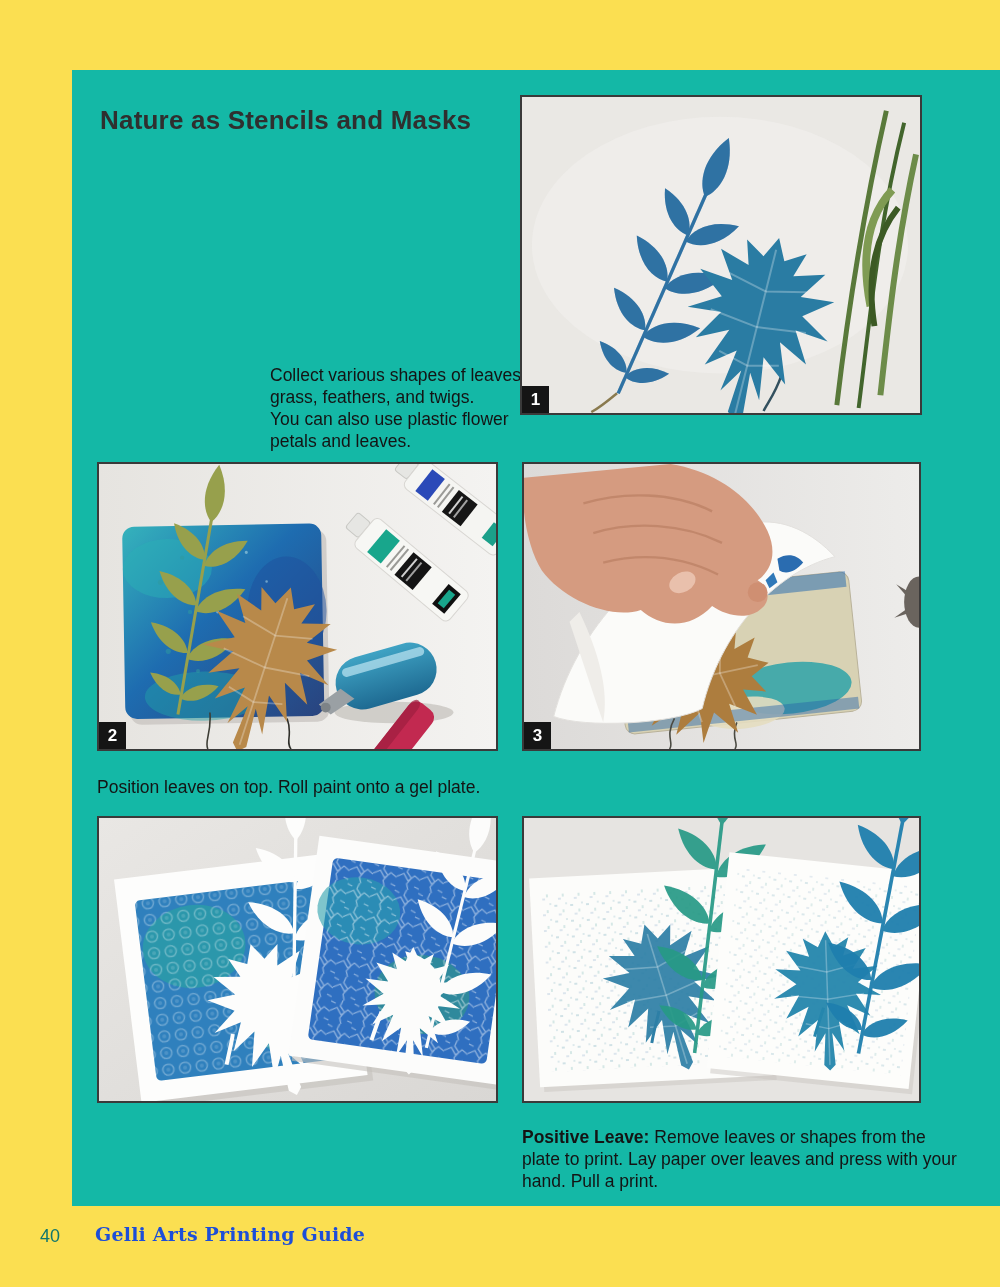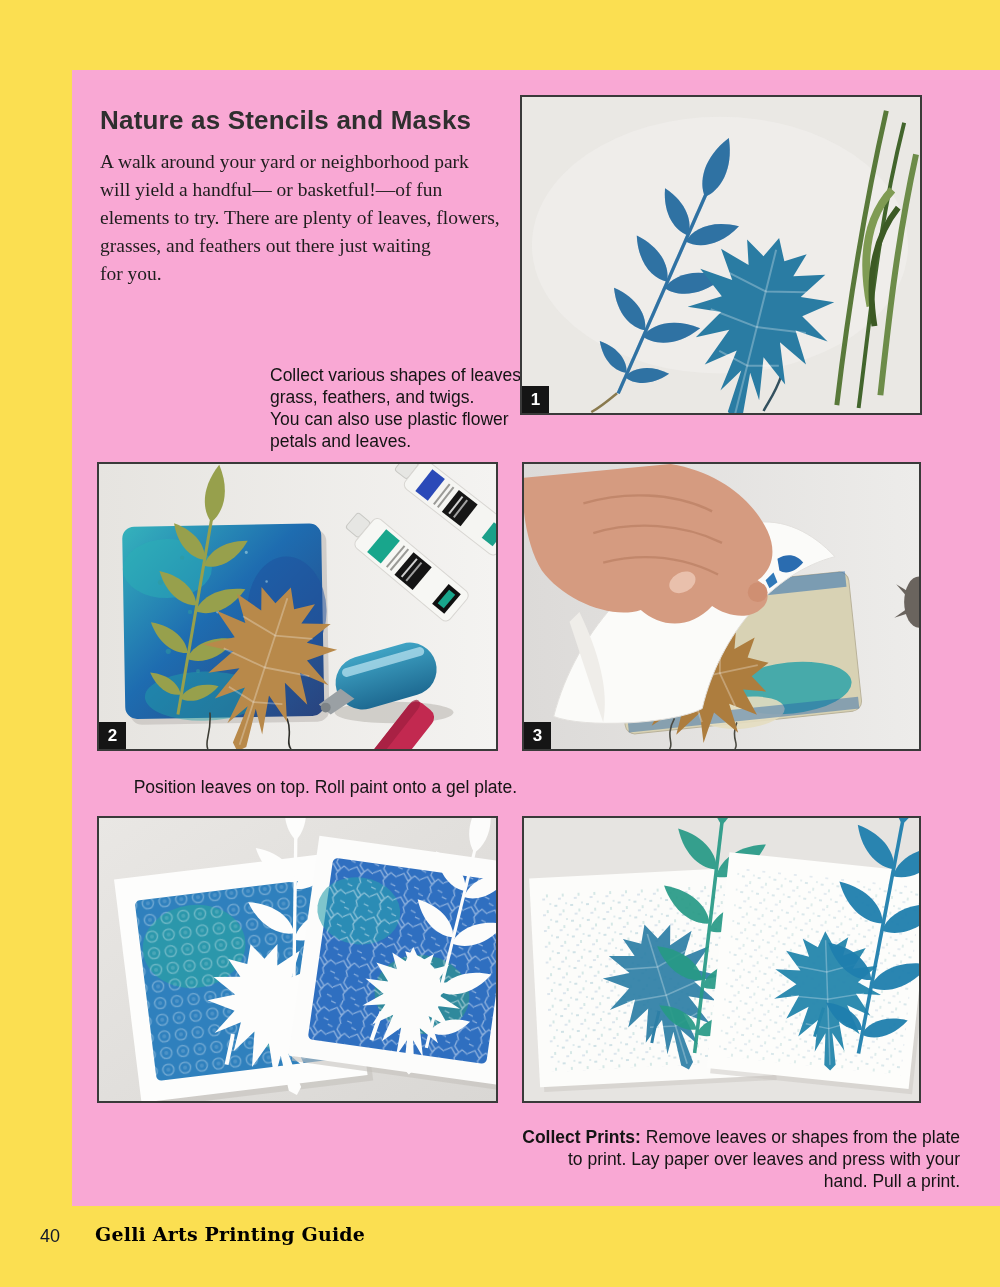--- a/index.html
+++ b/index.html
@@ -4,21 +4,21 @@
 <style>
   html,body{margin:0;padding:0;}
   body{
     width:1000px;height:1287px;position:relative;
     background:#FBDF51;
     font-family:"Liberation Sans",sans-serif;
     -webkit-font-smoothing:antialiased;
   }
   .page{
     position:absolute;left:72px;top:70px;width:928px;height:1136px;
-    background:#f9a8d4;
+    background:#14b8a6;
   }
   .title{
     position:absolute;left:28px;top:18px;
     font-family:"Liberation Sans",sans-serif;
     font-size:26px;font-weight:700;color:#2f2f2f;letter-spacing:.2px;
   }
   .intro{
     position:absolute;left:28px;top:58px;width:460px;
     font-family:"Liberation Serif",serif;
     font-size:19.5px;line-height:28px;color:#1e1e1e;
@@ -35,31 +35,31 @@
   }
   .figure svg{display:block;width:100%;height:100%;}
   .badge{
     position:absolute;left:0;bottom:0;width:27px;height:27px;
     background:#151515;color:#ffffff;
     display:flex;align-items:center;justify-content:center;
     font-size:17px;font-weight:700;
   }
   .cap{
     position:absolute;
-    font-size:17.5px;line-height:22px;color:#141414;text-align:right;
+    font-size:17.5px;line-height:22px;color:#141414;
   }
   .cap strong{font-weight:700;}
   .footer-num{
     position:absolute;left:40px;top:1226px;
-    font-size:18px;color:#0f172a;
+    font-size:18px;color:#0f766e;
   }
   .footer-title{
     position:absolute;left:95px;top:1223px;
     font-family:"DejaVu Serif",serif;
-    font-size:19px;font-weight:700;color:#000000;letter-spacing:.2px;
+    font-size:19px;font-weight:700;color:#1d4ed8;letter-spacing:.2px;
   }
 </style>
 </head>
 <body>
 
 <svg width="0" height="0" style="position:absolute" aria-hidden="true">
   <defs>
     <path id="oleaf" d="M50 4 L57 18 L70 10 L65 26 L85 20 L73 38 L95 36 L77 50 L97 62 L75 60 L87 80 L67 70 L77 96 L59 82 L63 110 L53 94 L55 122 L50 127 L45 122 L47 94 L37 110 L41 82 L23 96 L33 70 L13 80 L25 60 L3 62 L23 50 L5 36 L27 38 L15 20 L35 26 L30 10 L43 18 Z" fill="currentColor"></path>
     <g id="oveins" stroke="rgba(255,255,255,.28)" stroke-width="1.3" fill="none">
       <path d="M50 12 L50 122"></path>
@@ -114,25 +114,20 @@
       <rect x="6" y="12" width="3" height="2" fill="rgba(40,100,160,.15)"></rect>
       <rect x="13" y="1" width="2" height="2" fill="rgba(37,120,150,.14)"></rect>
     </pattern>
   </defs>
 </svg>
 
 <div class="page">
 
   <h1 class="title">Nature as Stencils and Masks</h1>
 
-  <p class="intro">A walk around your yard or neighborhood park
-will yield a handful— or basketful!—of fun
-elements to try. There are plenty of leaves, flowers,
-grasses, and feathers out there just waiting
-for you.</p>
 
   <p class="note">Collect various shapes of leaves,
 grass, feathers, and twigs.
 You can also use plastic flower
 petals and leaves.</p>
 
   <figure class="figure" style="left:448px;top:25px;width:402px;height:320px;margin:0">
     <svg viewBox="0 0 402 320" preserveAspectRatio="none">
       <rect width="402" height="320" fill="#eae8e4"></rect>
       <ellipse cx="200" cy="150" rx="190" ry="130" fill="#f2f1ee" opacity=".55"></ellipse>
@@ -344,18 +339,18 @@
           <use href="#oleaf" style="color:#2586ad"></use>
             <use href="#oveins"></use>
         </g>
         <path d="M300 222 C302 210 304 202 306 192" stroke="#2586ad" stroke-width="3" fill="none"></path>
         <use href="#cleaf" transform="translate(346,232) rotate(3) scale(1.22)" style="color:#1f7fae" opacity=".95"></use>
       </g>
     </svg>
   </figure>
 
 
-  <p class="cap" style="left:450px;top:1038px;width:438px"><strong>Collect Prints:</strong><span> Remove leaves or shapes from the plate to print. Lay paper over leaves and press with your hand. Pull a print.</span></p>
+  <p class="cap" style="left:450px;top:1038px;width:438px"><strong>Positive Leave:</strong><span> Remove leaves or shapes from the plate to print. Lay paper over leaves and press with your hand. Pull a print.</span></p>
 
 </div>
 
 <div class="footer-num">40</div>
 <div class="footer-title">Gelli Arts Printing Guide</div>
 
 </body></html>

